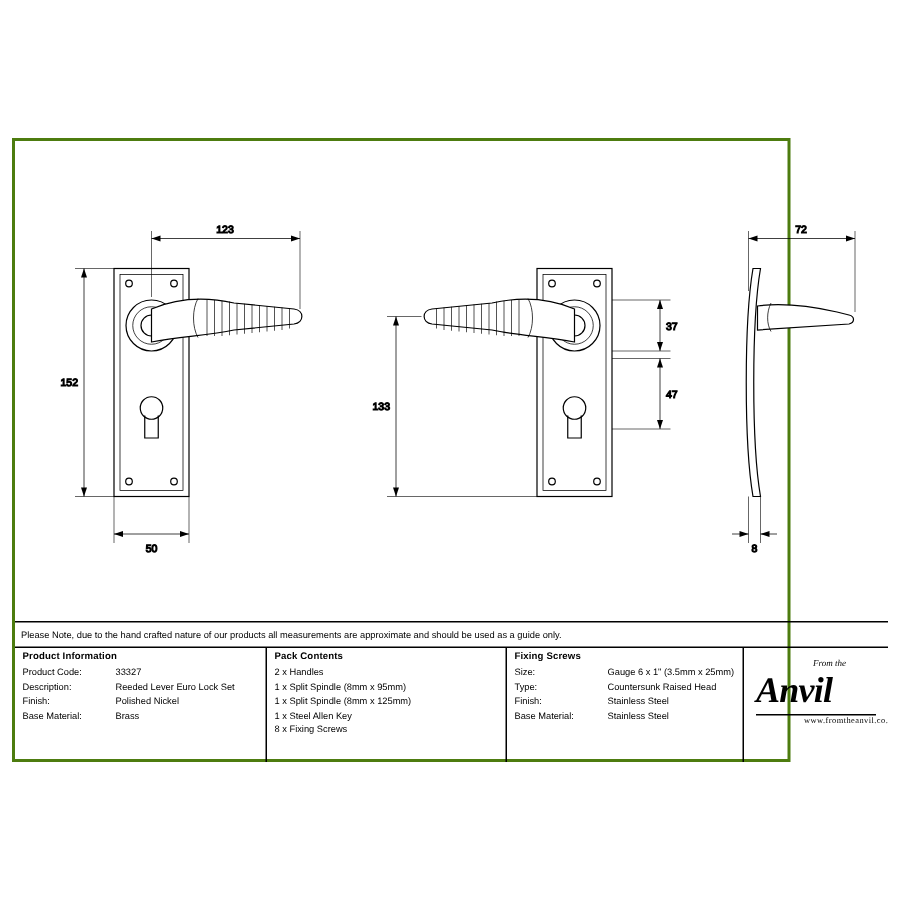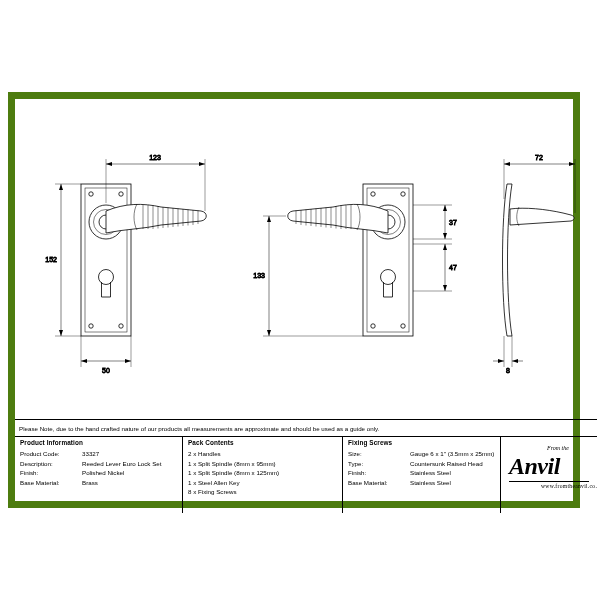--- a/index.html
+++ b/index.html
@@ -11,23 +11,23 @@
     width: 600px;
     height: 600px;
     font-family: "Liberation Sans", sans-serif;
     color: #000000;
     overflow: hidden;
   }
   #sheet {
     position: absolute;
     left: 8px;
     top: 92px;
-    width: 572px;
+    width: 519px;
     height: 416px;
-    border: 7px solid #4d7c0f;
+    border: 2px solid #4d7c0f;
     box-sizing: border-box;
     background: #fff;
   }
   
   .drawing {
     position: absolute;
     left: 0; top: 0;
     width: 582px;
     height: 320px;
   }

